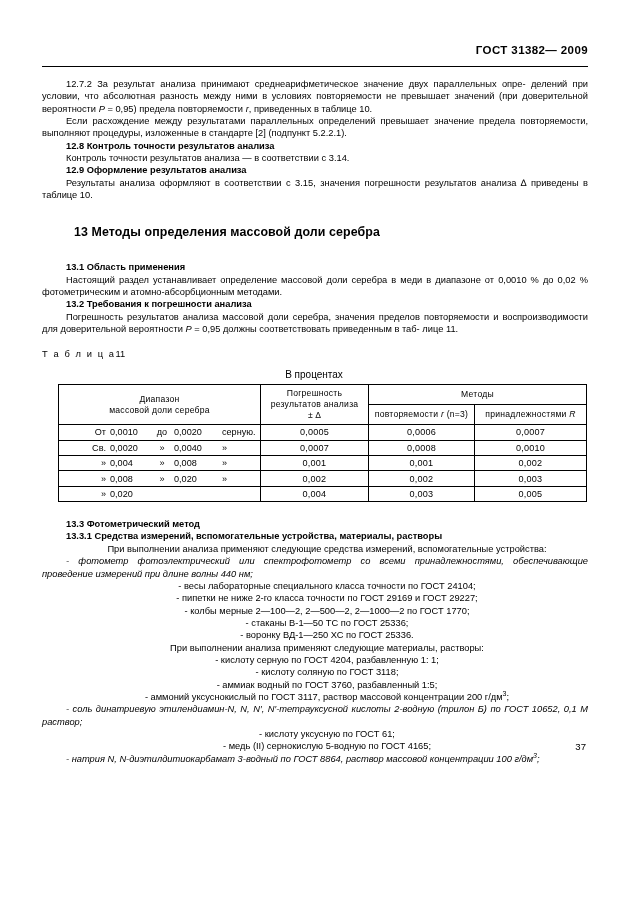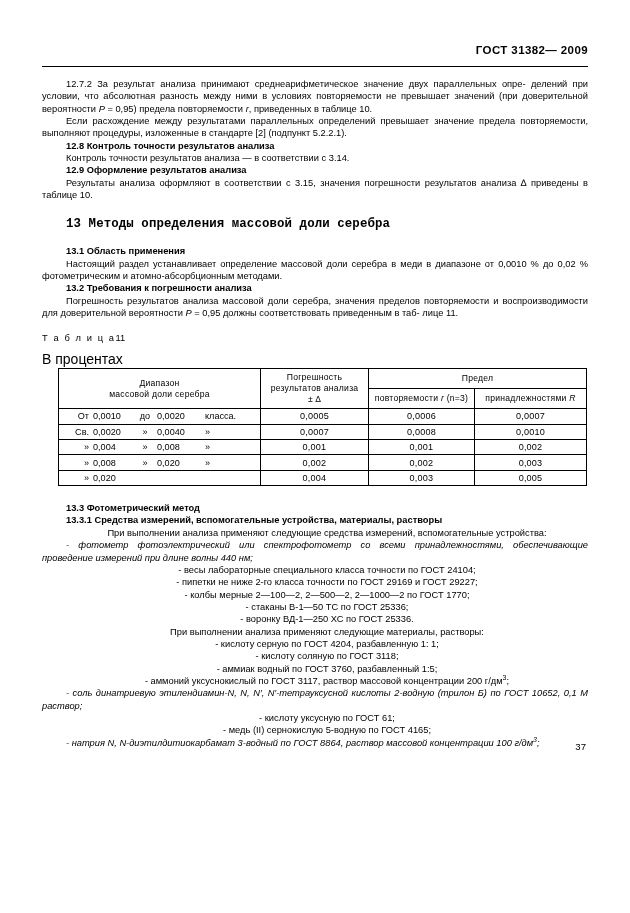--- a/index.html
+++ b/index.html
@@ -78,42 +78,41 @@
     font-style: italic;
   }
   p.dash-left {
     text-indent: 24px;
     text-align: center;
   }
   i.it { font-style: italic; }
   sup { font-size: 7px; vertical-align: super; line-height: 0; }
 
   h2.section-title {
-    margin: 0;
+    margin: 8px;
     font-size: 12.4px;
     font-weight: bold;
     text-indent: 24px;
     letter-spacing: 0.1px;
-    font-family: Liberation Mono, monospace;
   }
   .sp-9  { height: 9px; }
   .sp-12 { height: 12px; }
   .sp-14 { height: 14px; }
   .sp-16 { height: 16px; }
 
   
   .table-caption {
     font-size: 9.3px;
     letter-spacing: 1.6px;
     margin: 0;
   }
   .table-caption .num { letter-spacing: 0; }
   .units-note {
-    font-size: 14px;
-    text-align: left;
+    font-size: 10px;
+    text-align: center;
     margin: 0;
     padding-right: 2px;
   }
 
   table.gost {
     border-collapse: collapse;
     width: 528px;
     margin: 3px 0 0 16px;
     table-layout: fixed;
   }
@@ -131,21 +130,21 @@
     padding: 3px 2px;
     letter-spacing: 0.25px;
   }
   table.gost td.num {
     text-align: center;
     height: 14.4px;
     font-size: 9.1px;
     letter-spacing: 0.2px;
   }
   table.gost td.range {
-    padding: 0 0 0 8px;
+    padding: 0 0 0 25px;
     height: 14.4px;
     font-size: 9.1px;
   }
   .range-grid {
     display: grid;
     grid-template-columns: 22px 40px 16px 44px 42px;
     column-gap: 4px;
     align-items: center;
   }
   .range-grid span { white-space: nowrap; }
@@ -228,36 +227,36 @@
         <tr>
           <th rowspan="2">
             <div>Диапазон</div>
             <div>массовой доли серебра</div>
           </th>
           <th rowspan="2">
             <div>Погрешность</div>
             <div>результатов анализа</div>
             <div>± ∆</div>
           </th>
-          <th colspan="2">Предел</th>
+          <th colspan="2">Методы</th>
         </tr>
         <tr>
           <th><span>повторяемости </span><i class="it">r</i><span> (n=3)</span></th>
           <th><span>принадлежностями </span><i class="it">R</i></th>
         </tr>
       </thead>
       <tbody>
         <tr>
           <td class="range">
             <div class="range-grid">
               <span class="rg-a">От</span>
               <span class="rg-b">0,0010</span>
               <span class="rg-c">до</span>
               <span class="rg-d">0,0020</span>
-              <span class="rg-e">класса.</span>
+              <span class="rg-e">серную.</span>
             </div>
           </td>
           <td class="num">0,0005</td>
           <td class="num">0,0006</td>
           <td class="num">0,0007</td>
         </tr>
         <tr>
           <td class="range">
             <div class="range-grid">
               <span class="rg-a">Св.</span>

